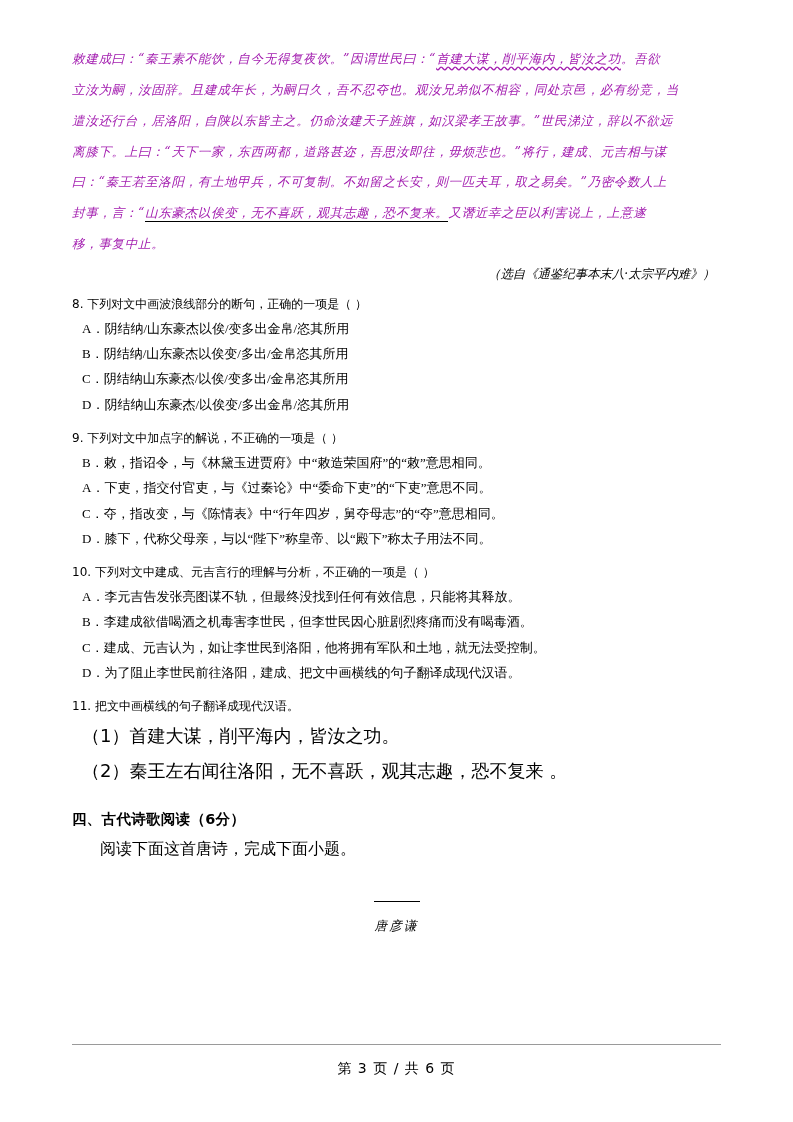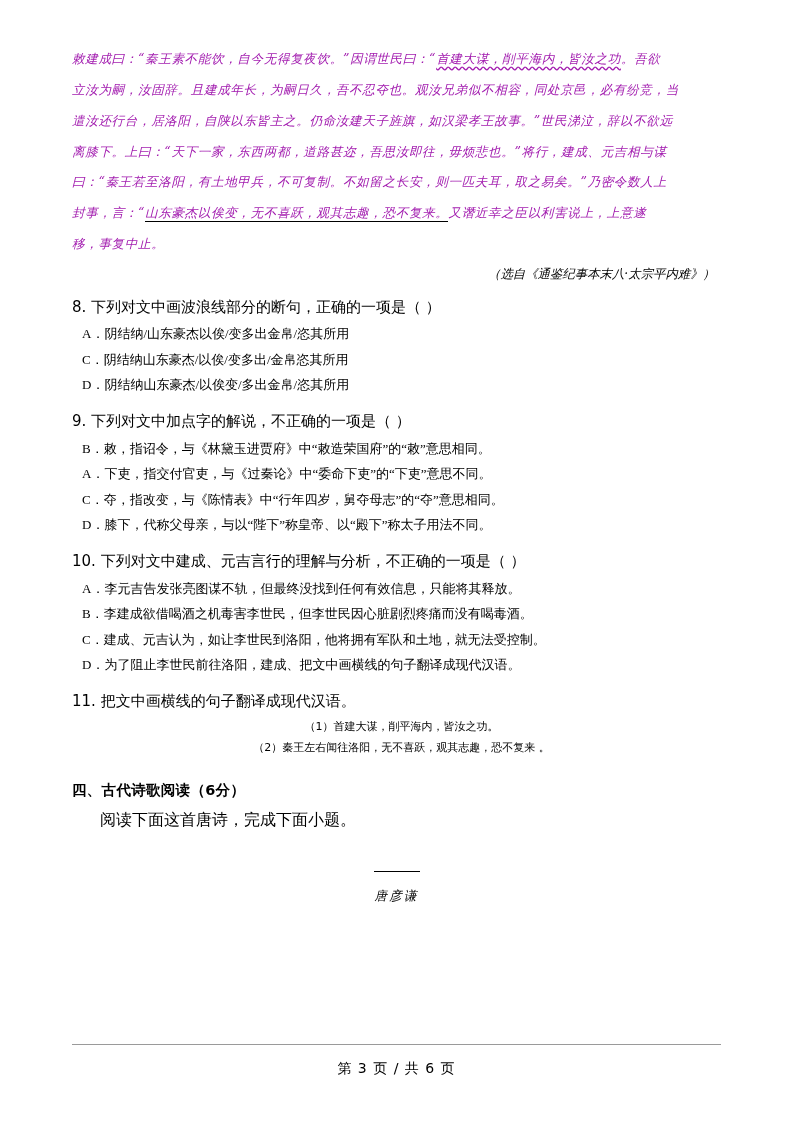--- a/index.html
+++ b/index.html
@@ -52,38 +52,37 @@
     font-family: "DejaVu Serif", "Liberation Serif", serif;
     font-size: 12.4px;
     font-style: italic;
     padding-right: 6px;
   }
   .q-block {
     margin-top: 10px;
   }
   .q-stem {
     font-family: "DejaVu Sans", "Liberation Sans", sans-serif;
-    font-size: 15px;
+    font-size: 12px;
     line-height: 1.9;
     margin: 0;
   }
   .q-opt {
     font-family: Liberation Serif, serif;
     font-size: 13px;
     line-height: 1.95;
     margin: 0;
     padding-left: 10px;
   }
   .q-sub {
     font-family: "DejaVu Sans", "Liberation Sans", sans-serif;
-    font-size: 11px;
+    font-size: 18px;
     line-height: 1.95;
     margin: 0;
     padding-left: 10px;
-    text-align: center;
   }
   .section-head {
     font-family: "DejaVu Sans", "Liberation Sans", sans-serif;
     font-weight: bold;
     font-size: 14.5px;
     margin: 22px 0 6px 0;
     letter-spacing: 0.3px;
   }
   .poem-intro {
     font-family: Liberation Mono, monospace;
@@ -145,20 +144,21 @@
   </div>
 
   <div class="source-line">（选自《通鉴纪事本末八·太宗平内难》）</div>
 
   <div class="q-block">
     <p class="q-stem">
       <span>8.</span>
       <span>下列对文中画波浪线部分的断句，正确的一项是（      ）</span>
     </p>
     <p class="q-opt">A．阴结纳/山东豪杰以俟/变多出金帛/恣其所用</p>
+    <p class="q-opt">B．阴结纳/山东豪杰以俟变/多出/金帛恣其所用</p>
     <p class="q-opt">C．阴结纳山东豪杰/以俟/变多出/金帛恣其所用</p>
     <p class="q-opt">D．阴结纳山东豪杰/以俟变/多出金帛/恣其所用</p>
   </div>
 
   <div class="q-block">
     <p class="q-stem">
       <span>9.</span>
       <span>下列对文中加点字的解说，不正确的一项是（      ）</span>
     </p>
     <p class="q-opt">B．敕，指诏令，与《林黛玉进贾府》中“敕造荣国府”的“敕”意思相同。</p>

